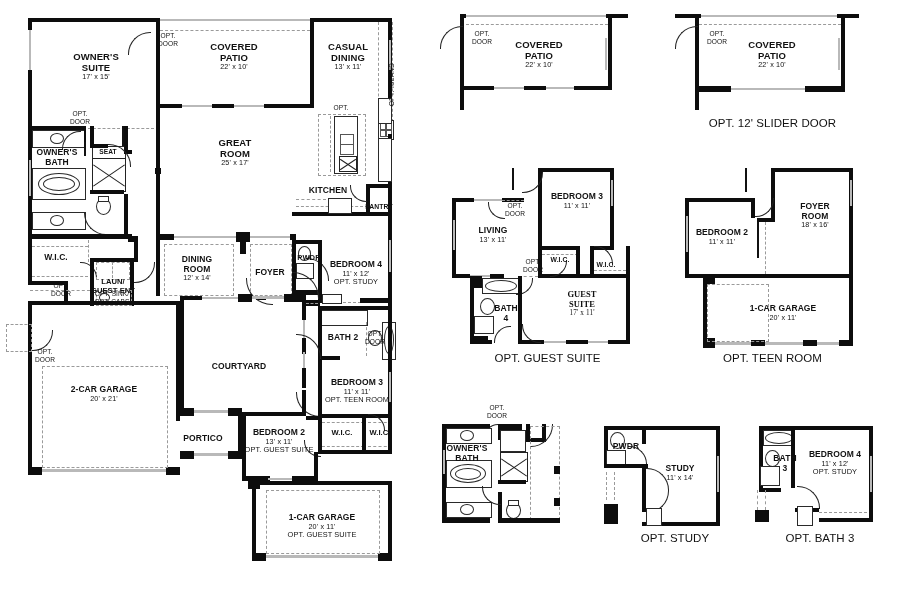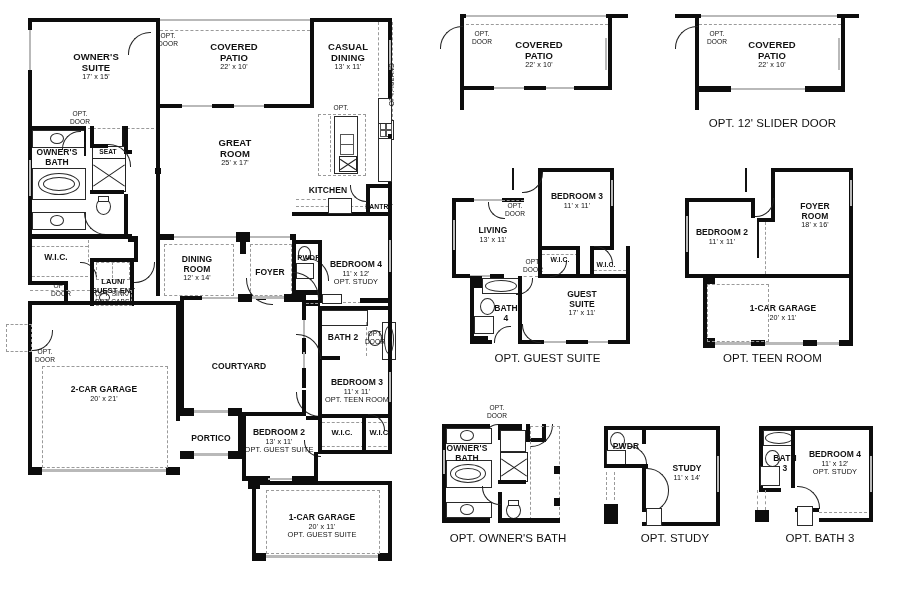--- a/index.html
+++ b/index.html
@@ -364,21 +364,21 @@
   </div>
 
   <div class="lbl room sm" style="left:322px;top:378px;width:70px;">
     <div>BEDROOM 3</div>
     <div class="dim">11' x 11'</div>
     <div class="optb">OPT. TEEN ROOM</div>
   </div>
 
   <div class="lbl room sm" style="left:204px;top:362px;width:70px;">COURTYARD</div>
 
-  <div class="lbl room sm" style="left:182px;top:434px;width:58px;">PORTICO</div>
+  <div class="lbl room sm" style="left:174px;top:434px;width:58px;">PORTICO</div>
 
   <div class="lbl room sm" style="left:52px;top:385px;width:104px;">
     <div>2-CAR GARAGE</div>
     <div class="dim">20' x 21'</div>
   </div>
 
   <div class="lbl opt" style="left:28px;top:348px;width:34px;">
     <div>OPT.</div>
     <div>DOOR</div>
   </div>
@@ -517,21 +517,21 @@
     <div>4</div>
   </div>
 
   <div class="w" style="left:186px;top:80px;width:4px;height:98px;"></div>
   <div class="w" style="left:82px;top:174px;width:22px;height:4px;"></div>
   <div class="g" style="left:104px;top:175px;width:22px;height:2px;"></div>
   <div class="w" style="left:126px;top:174px;width:22px;height:4px;"></div>
   <div class="g" style="left:148px;top:175px;width:22px;height:2px;"></div>
   <div class="w" style="left:168px;top:174px;width:22px;height:4px;"></div>
   <div class="arcq" style="left:82px;top:158px;width:18px;height:18px;border-radius:0 0 0 18px;border-width:0 0 1px 1px;"></div>
-  <div class="lbl room sm" style="left:106px;top:124px;width:72px;">
+  <div class="lbl room sm" style="left:106px;top:124px;width:72px;font-family:Liberation Serif, serif;">
     <div>GUEST</div>
     <div>SUITE</div>
     <div class="dim">17' x 11'</div>
   </div>
   <div class="caption" style="left:0;top:186px;width:215px;">OPT. GUEST SUITE</div>
 </div>
 
 <div class="plan" style="left:665px;top:166px;width:215px;height:215px;">
 
   <div class="w" style="left:20px;top:32px;width:4px;height:80px;"></div>
@@ -613,21 +613,20 @@
   <div class="arcq" style="left:54px;top:84px;width:18px;height:18px;border-radius:0 0 0 18px;border-width:0 0 1px 1px;"></div>
 
   <div class="w" style="left:98px;top:22px;width:4px;height:18px;"></div>
   <div class="w" style="left:98px;top:36px;width:20px;height:4px;"></div>
   <div class="w" style="left:114px;top:22px;width:4px;height:18px;"></div>
   <div class="arcq" style="left:102px;top:22px;width:22px;height:22px;border-radius:0 0 22px 0;border-width:0 1px 1px 0;"></div>
   <div class="dr" style="left:102px;top:24px;width:28px;height:92px;"></div>
   <div class="w" style="left:126px;top:64px;width:6px;height:8px;"></div>
   <div class="w" style="left:126px;top:96px;width:6px;height:8px;"></div>
   <div class="w" style="left:98px;top:116px;width:34px;height:5px;"></div>
-  <div class="caption" style="left:-10px;top:130px;width:180px;">OPT. OWNER'S BATH</div>
 </div>
 
 <div class="plan" style="left:600px;top:402px;width:150px;height:160px;">
 
   <div class="w" style="left:4px;top:24px;width:4px;height:42px;"></div>
   <div class="w" style="left:4px;top:24px;width:42px;height:4px;"></div>
   <div class="el" style="left:10px;top:30px;width:13px;height:15px;"></div>
   <div class="el" style="left:10px;top:52px;width:12px;height:10px;"></div>
   <div class="fr" style="left:6px;top:48px;width:18px;height:16px;"></div>
   <div class="w" style="left:42px;top:24px;width:4px;height:18px;"></div>
@@ -637,21 +636,21 @@
 
   <div class="w" style="left:42px;top:24px;width:78px;height:4px;"></div>
   <div class="w" style="left:116px;top:24px;width:4px;height:100px;"></div>
   <div class="g" style="left:117px;top:54px;width:2px;height:36px;"></div>
   <div class="w" style="left:42px;top:62px;width:4px;height:48px;"></div>
   <div class="w" style="left:42px;top:106px;width:16px;height:4px;"></div>
   <div class="w" style="left:42px;top:120px;width:78px;height:4px;"></div>
   <div class="arcq" style="left:46px;top:66px;width:22px;height:22px;border-radius:0 22px 0 0;border-width:1px 1px 0 0;"></div>
   <div class="arcq" style="left:46px;top:88px;width:22px;height:22px;border-radius:0 0 22px 0;border-width:0 1px 1px 0;"></div>
   <div class="fr" style="left:46px;top:106px;width:14px;height:16px;"></div>
-  <div class="lbl room sm" style="left:58px;top:62px;width:58px;">
+  <div class="lbl room sm" style="left:51px;top:62px;width:58px;">
     <div>STUDY</div>
     <div class="dim">11' x 14'</div>
   </div>
 
   <div class="w" style="left:4px;top:102px;width:14px;height:20px;"></div>
   <div class="dv" style="left:6px;top:70px;height:28px;"></div>
   <div class="dv" style="left:14px;top:70px;height:28px;"></div>
   <div class="caption" style="left:-10px;top:130px;width:170px;">OPT. STUDY</div>
 </div>
 

